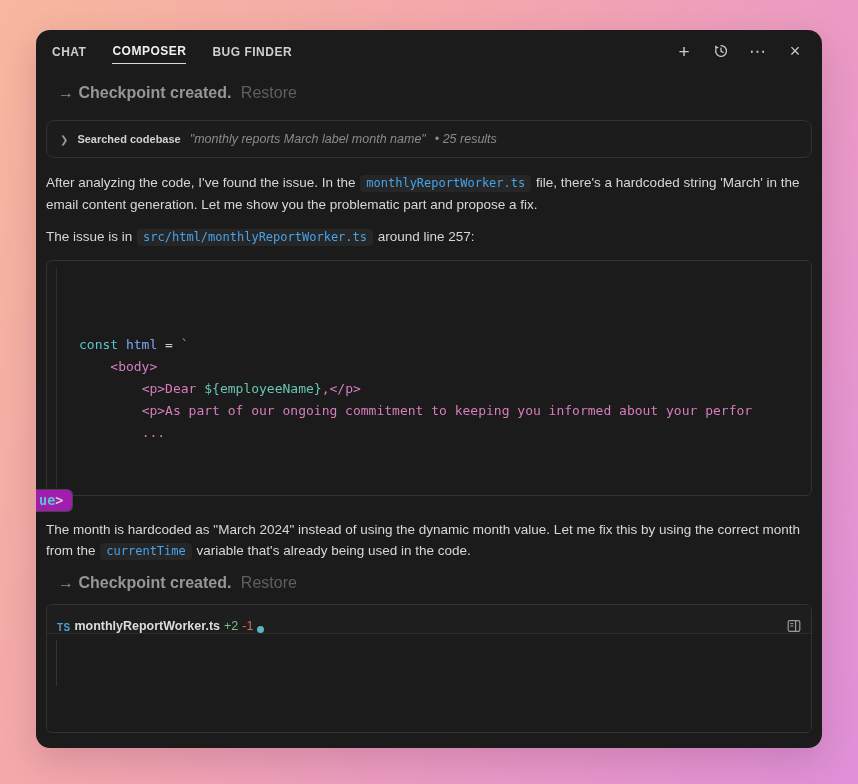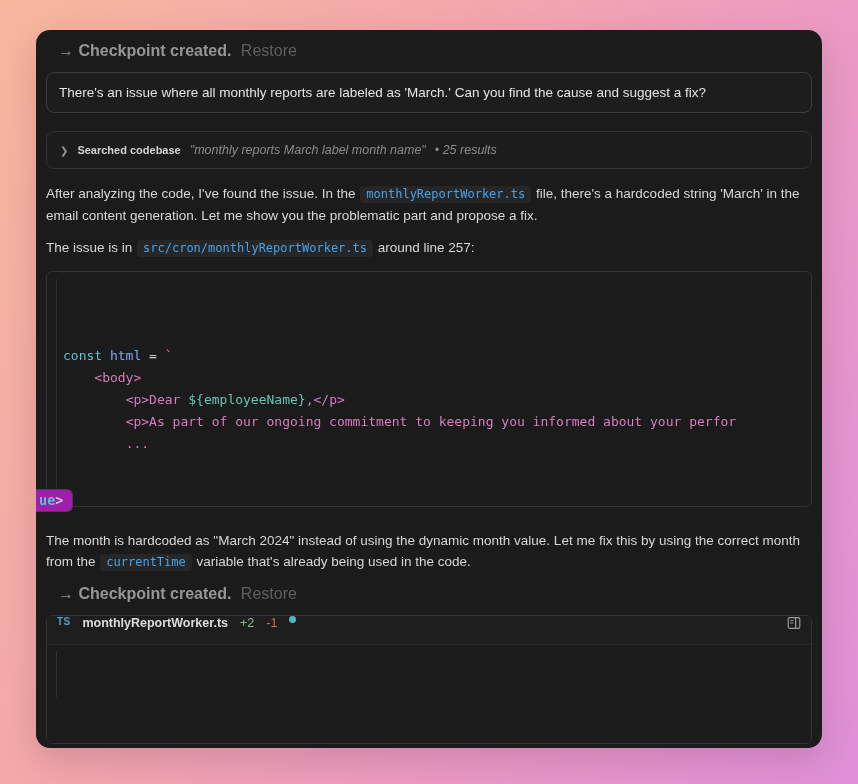--- a/index.html
+++ b/index.html
@@ -47,78 +47,96 @@
   .search-box {
     margin:18px 10px 0; height:38px; border:1px solid #323232; border-radius:8px; background:#1c1c1c;
     display:flex; align-items:center; gap:9px; padding:0 13px; cursor:pointer;
   }
   .sb-chevron { color:#9a9a9a; font-size:10px; }
   .sb-title { font-size:11px; font-weight:700; color:#d2d2d2; }
   .sb-query, .sb-results { font-size:12.5px; font-style:italic; color:#8b8b8b; }
   
   .code-block {
     margin:12px 10px 0; border:1px solid #323232; border-radius:6px; background:#1b1b1b;
-    padding:7px 0; font-family:"DejaVu Sans Mono", monospace; font-size:13px; line-height:22px;
+    padding:7px 16px; font-family:"DejaVu Sans Mono", monospace; font-size:13px; line-height:22px;
     white-space:pre; overflow:hidden; position:relative;
   }
   .code-block .code-line { padding-left:16px; }
   .guide1 { position:absolute; left:9px; top:7px; bottom:7px; width:1px; background:#2e2e2e; }
   
   .popup {
     position:absolute; left:0; top:459px; z-index:6;
     background:#a21caf; border:1px solid #454545; border-left:none;
     border-radius:0 6px 6px 0; padding:2px 9px 3px 3px;
     font-family:"DejaVu Sans Mono", monospace; font-size:13.5px; font-weight:700;
   }
   .popup .pp-code { color:#5cc3cf; }
   .popup .pp-bracket { color:#d0d0d0; }
   
   .diff-block { margin:12px 10px 0; border:1px solid #323232; border-radius:6px; overflow:hidden; }
   .diff-header {
-    height:29px; display:flex; align-items:flex-start; gap:12px; padding:0 10px;
+    height:29px; display:flex; align-items:flex-end; gap:4px; padding:0 10px;
     background:#1e1e1e; border-bottom:1px solid #2d2d2d;
   }
   .ts-badge { font-size:10px; font-weight:700; color:#4e9fd0; letter-spacing:.3px; }
   .diff-file { font-size:12.5px; font-weight:600; color:#dcdcdc; }
   .diff-added { font-size:12.5px; color:#7fbd8c; }
   .diff-removed { font-size:12.5px; color:#cf6f56; }
   .diff-dot { width:7px; height:7px; border-radius:50%; background:#56b6c2; }
   .diff-open { margin-left:auto; cursor:pointer; display:flex; align-items:center; }
   .diff-code {
     padding:6px 0 0; font-family:"DejaVu Sans Mono", monospace; font-size:13px; line-height:23px;
     white-space:pre; position:relative; background:#1b1b1b;
   }
   .guide2 { position:absolute; left:9px; top:6px; width:1px; height:46px; background:#333333; }
 </style>
 </head>
 <body>
 
 <div class="canvas">
   <div class="window">
 
+    <div class="tabbar">
+      <div class="tabs">
+          <div class="tab">CHAT</div>
+          <div class="tab active">COMPOSER</div>
+          <div class="tab">BUG FINDER</div>
+        </div>
+      <div class="win-actions">
+        <div class="wa-btn wa-plus">+</div>
+        <div class="wa-btn">
+          <svg width="16" height="16" viewBox="0 0 16 16">
+            <path d="M8 2.6 a5.4 5.4 0 1 1 -5.2 4.1" fill="none" stroke="#c9c9c9" stroke-width="1.3" stroke-linecap="round"></path>
+            <path d="M1.9 2.6 l0.6 3.6 3.3-1.6 z" fill="#c9c9c9"></path>
+            <path d="M8 5.1 v3.1 l2.1 1.2" fill="none" stroke="#c9c9c9" stroke-width="1.3" stroke-linecap="round"></path>
+          </svg>
+        </div>
+        <div class="wa-btn wa-more">⋯</div>
+        <div class="wa-btn wa-close">×</div>
+      </div>
+    </div>
 
     <div class="checkpoint">
       <span>→</span>
       <span class="cp-text">Checkpoint created.</span>
       <span class="cp-restore">Restore</span>
     </div>
 
-    <div class="user-box">There's an issue where all monthly reports are labeled as 'March.' Can you find the cause and suggest a fix?</div>
 
 
     <div class="search-box">
       <span class="sb-chevron">❯</span>
       <span class="sb-title">Searched codebase</span>
       <span class="sb-query">"monthly reports March label month name"</span>
       <span class="sb-results">• 25 results</span>
     </div>
 
     <div class="para p2"><span>After analyzing the code, I've found the issue. In the </span><span class="inline-code">monthlyReportWorker.ts</span><span> file, there's a hardcoded string 'March' in the email content generation. Let me show you the problematic part and propose a fix.</span></div>
 
-    <div class="para p3"><span>The issue is in </span><span class="inline-code">src/cron/monthlyReportWorker.ts</span><span> around line 257:</span></div>
+    <div class="para p3"><span>The issue is in </span><span class="inline-code">src/html/monthlyReportWorker.ts</span><span> around line 257:</span></div>
 
     <div class="code-block">
       <div class="guide1"></div>
       <div><div class="code-line"><span style="color: rgb(92, 195, 207);">const </span><span style="color: rgb(127, 167, 247);">html</span><span style="color: rgb(201, 206, 214);"> = </span><span style="color: rgb(215, 125, 190);">`</span></div><div class="code-line"><span style="color: rgb(201, 206, 214);">    </span><span style="color: rgb(215, 125, 190);">&lt;body&gt;</span></div><div class="code-line"><span style="color: rgb(201, 206, 214);">        </span><span style="color: rgb(215, 125, 190);">&lt;p&gt;</span><span style="color: rgb(215, 125, 190);">Dear </span><span style="color: rgb(102, 198, 176);">${employeeName}</span><span style="color: rgb(215, 125, 190);">,</span><span style="color: rgb(215, 125, 190);">&lt;/p&gt;</span></div><div class="code-line"><span style="color: rgb(201, 206, 214);">        </span><span style="color: rgb(215, 125, 190);">&lt;p&gt;</span><span style="color: rgb(215, 125, 190);">As part of our ongoing commitment to keeping you informed about your perfor</span></div><div class="code-line"><span style="color: rgb(201, 206, 214);">        </span><span style="color: rgb(215, 125, 190);">...</span></div></div>
     </div>
 
     <div class="para p4"><span>The month is hardcoded as "March 2024" instead of using the dynamic month value. Let me fix this by using the correct month from the </span><span class="inline-code">currentTime</span><span> variable that's already being used in the code.</span></div>
 
     <div class="checkpoint">
       <span>→</span>

